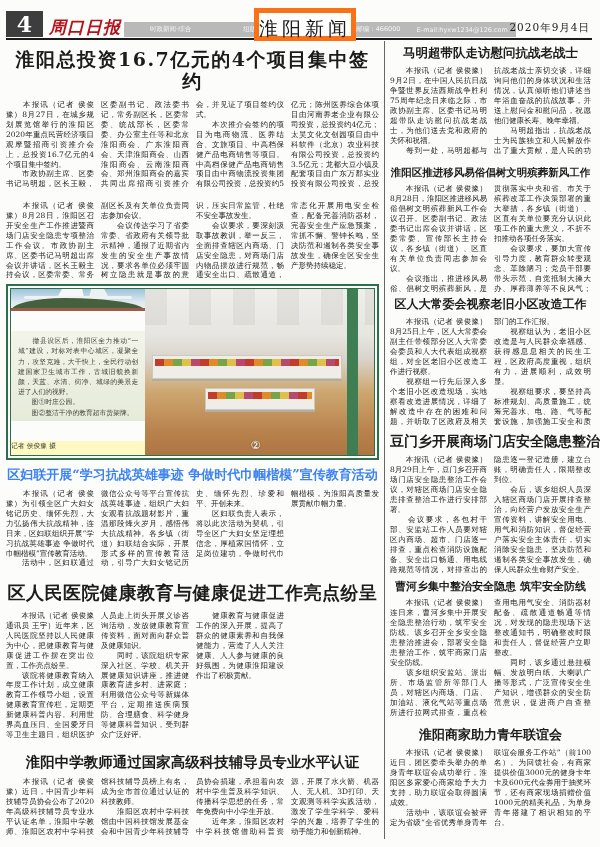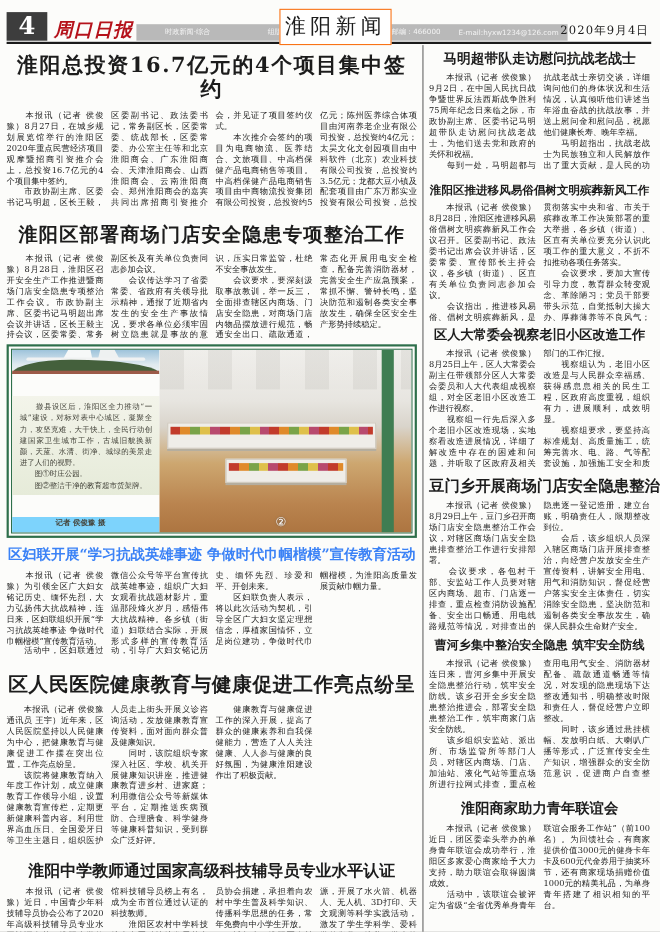--- a/index.html
+++ b/index.html
@@ -11,21 +11,21 @@
   .pagenum { position:absolute; left:0; top:3px; width:37px; height:26px; background:#3d3d3d;
              color:#fff; font-size:22px; font-weight:bold; text-align:center; line-height:26px; }
   .masthead { position:absolute; left:43px; top:8px; color:#b5121b; font-size:17px;
               font-weight:bold; font-style:italic; letter-spacing:1px; }
   .graybar { position:absolute; top:14px; height:15px; background:#b9b9b9; color:#f4f4f4;
              font-size:6.5px; font-family:"DejaVu Sans", sans-serif; display:flex;
              align-items:center; justify-content:space-around; }
   .gb-left { left:118px; width:180px; }
   .gb-right { left:342px; width:168px; }
   .section-box { position:absolute; left:248px; top:0px; width:102px; height:33px; background:#fff;
-                 border:1px solid #f97316; z-index:2; text-align:center; line-height:31px;
+                 border:5px solid #f97316; z-index:2; text-align:center; line-height:31px;
                  font-size:19px; letter-spacing:4px; font-weight:500; }
   .date { position:absolute; right:2px; top:13px; font-size:10.5px; font-weight:normal; letter-spacing:1px; }
   
   .main { display:flex; }
   .col-left { width:379px; padding-right:5px; border-right:1px solid #666; }
   .col-right { width:206px; padding-left:5px; }
   
   .h-main { font-size:19px; font-weight:bold; text-align:center; letter-spacing:1.5px;
             margin:8px 0 7px; line-height:1.15; }
   .h-sec  { font-size:17.5px; font-weight:bold; text-align:center; letter-spacing:1px; margin:3px 0 5px; }
@@ -48,21 +48,21 @@
            border-bottom:36px solid #f6f8f8; }
   .sail2 { position:absolute; left:58%; bottom:13px; width:0; height:0;
            border-left:6px solid transparent; border-right:14px solid transparent;
            border-bottom:26px solid #eef1f1; }
   .beam  { position:absolute; left:10%; bottom:12px; width:80%; height:3px; background:#f0f2f2; border-radius:2px; }
   .trees { position:absolute; bottom:0; left:0; width:100%; height:13px; background:#44603c;
            border-radius:40% 60% 0 0 / 100% 100% 0 0; }
   .bed   { position:absolute; bottom:0; left:0; width:100%; height:3px; background:#9c5a48; }
   .caption { flex:1; background:linear-gradient(#f3f4ea, #e6ebd9); padding:5px 7px 3px;
              font-size:6.8px; line-height:1.5; color:#45453c; text-align:justify; white-space:pre-wrap; }
-  .credit { background:#7dd3fc; text-align:center; font-size:6.8px; color:#45453c; padding:0 10px 4px 0;font-weight:bold; }
+  .credit { background:#fef9c3; text-align:left; font-size:6.8px; color:#45453c; padding:0 10px 4px 0; }
   .photo-right { flex:1; position:relative; overflow:hidden;
                  background:linear-gradient(#f2f1ee 0%, #e7e5e0 28%, #d9d4cb 42%, #cda770 62%, #b9834e 85%, #ad7541 100%); }
   .ceiling { position:absolute; top:0; left:0; right:0; height:36px;
              background:repeating-linear-gradient(90deg, rgba(200,198,192,.35) 0 22px, rgba(230,228,223,.2) 22px 44px); }
   .shelf { position:absolute; background:#efede8; border:1px solid #cfc9bd; box-shadow:0 2px 0 #b5ae9f; }
   .shelf-a { left:3%; right:14%; top:40%; height:24px; }
   .shelf-b { left:26%; top:60%; width:48%; height:22px; }
   .produce { position:absolute; left:2px; right:2px; top:3px; height:7px;
              background:repeating-linear-gradient(90deg,#c23b2b 0 9px,#e08a2a 9px 18px,#79a348 18px 27px,#dfc04a 27px 36px,#b84a6e 36px 45px); }
   .pillar { position:absolute; right:7%; top:0; bottom:0; width:11px; background:#3f7d52; }
@@ -94,21 +94,20 @@
   <div class="main">
 
     <div class="col-left">
 
       <div class="h-main">淮阳总投资16.7亿元的4个项目集中签约</div>
       <div class="body-text cols4 mb4" style="height:97px;">　　本报讯（记者 侯俊豫）8月27日，在城乡规划展览馆举行的淮阳区2020年重点民营经济项目观摩暨招商引资推介会上，总投资16.7亿元的4个项目集中签约。
 　　市政协副主席、区委书记马明超，区长王毅，区委副书记、政法委书记，常务副区长，区委常委、统战部长，区委常委、办公室主任等和北京淮阳商会、广东淮阳商会、天津淮阳商会、山西淮阳商会、云南淮阳商会、郑州淮阳商会的嘉宾共同出席招商引资推介会，并见证了项目签约仪式。
 　　本次推介会签约的项目为电商物流、医养结合、文旅项目、中高档保健产品电商销售等项目。中高档保健产品电商销售项目由中商物流投资集团有限公司投资，总投资约5亿元；陈州医养综合体项目由河南养老企业有限公司投资，总投资约4亿元；太昊文化文创园项目由中科软件（北京）农业科技有限公司投资，总投资约3.5亿元；龙都大豆小镇及配套项目由广东万郡实业投资有限公司投资，总投资约3.9亿元。
 　　淮阳区位优势明显，位于周口中心城区，多条高铁建设已申请立项，正在规划的周口民用运输机场坐落在境内，大广、商周等多条高速公路在淮阳形成交汇出入口，淮阳正处于快速发展期。淮阳撤县设区后，市委、市政府专门出台了支持淮阳区高质量发展的24条优惠政策。今年以来，淮阳区抢抓“淮阳设区”机遇，深入开展“招商引资突破年”活动，印发了《淮阳区招商引资优惠政策》《淮阳区招商引资考核办法》，从产业转型、优质资源、营商服务等方面，多层次多渠道开展招商合作。上半年，淮阳共签约项目26个，总投资128亿元，签约项目数居全市前列。一大批体量大、前景好的项目相继落地，为淮阳发展注入新活力，增添了新动力。</div>
 
-      <div class="h-sec">淮阳区部署商场门店安全隐患专项整治工作</div>
       <div class="body-text cols4 mb2" style="height:80px;">　　本报讯（记者 侯俊豫）8月28日，淮阳区召开安全生产工作推进暨商场门店安全隐患专项整治工作会议。市政协副主席、区委书记马明超出席会议并讲话，区长王毅主持会议，区委常委、常务副区长及有关单位负责同志参加会议。
 　　会议传达学习了省委常委、省政府有关领导批示精神，通报了近期省内发生的安全生产事故情况，要求各单位必须牢固树立隐患就是事故的意识，压实日常监管，杜绝不安全事故发生。
 　　会议要求，要深刻汲取事故教训，举一反三，全面排查辖区内商场、门店安全隐患，对商场门店内物品摆放进行规范，畅通安全出口、疏散通道，常态化开展用电安全检查，配备完善消防器材，完善安全生产应急预案，常抓不懈、警钟长鸣，坚决防范和遏制各类安全事故发生，确保全区安全生产形势持续稳定。</div>
 
       <div class="photo-frame">
         <div class="photo-inner">
           <div class="photo-left">
             <div class="p1">
               <div class="sail1"></div>
               <div class="sail2"></div>

